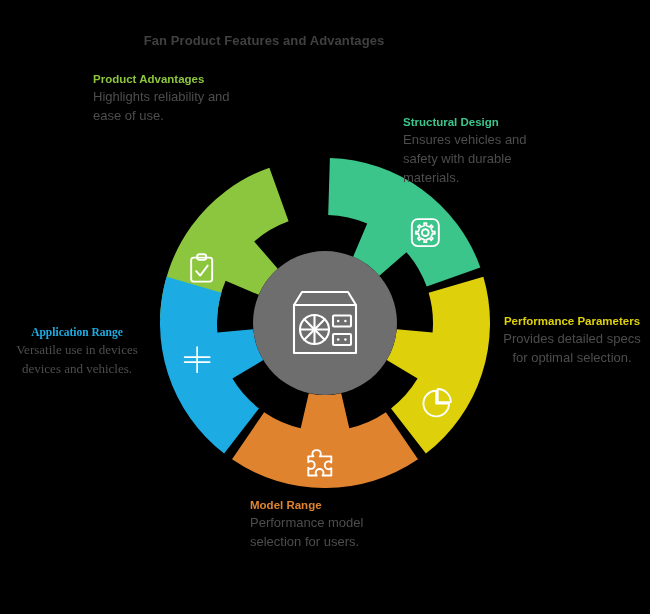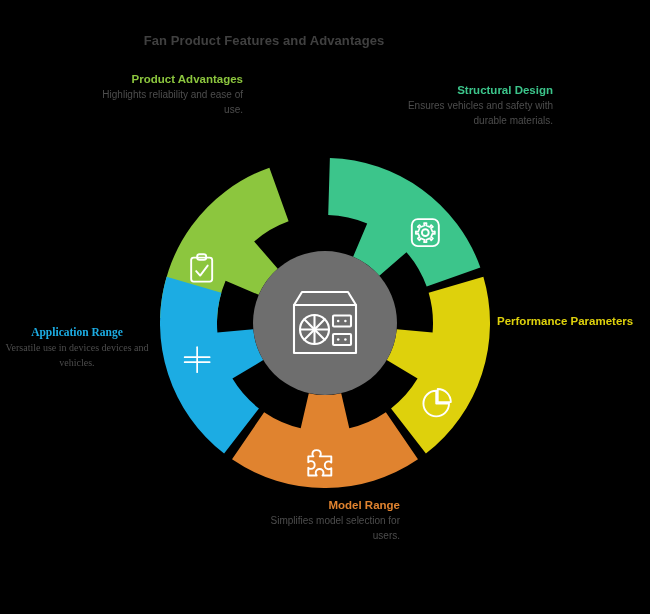--- a/index.html
+++ b/index.html
@@ -51,28 +51,28 @@
     position: absolute;
     width: 150px;
   }
   .label-title {
     font-size: 11.5px;
     font-weight: bold;
     line-height: 1.42;
     margin-bottom: 1px;
   }
   .label-desc {
-    font-size: 10px;
+    font-size: 13px;
     color: #4d4d4d;
     line-height: 1.45;
   }
 
-  .lb-center  { text-align: right; }
+  .lb-center  { text-align: left; }
   .lb-left    { text-align: center; }
-  .lb-right   { }
+  .lb-right   { text-align: center; }
 
   #label-product-advantages    { left: 93px;  top: 71px;  }
   #label-structural-design     { left: 403px; top: 82px;  }
   #label-performance-params    { left: 497px; top: 313px; }
   #label-model-coding          { left: 250px; top: 497px; }
   #label-application-range     { left: 2px;   top: 324px; font-family: Liberation Serif, serif; }
 </style>
 </head>
 <body>
 
@@ -144,31 +144,32 @@
       </g>
     </g>
   </svg>
 
   <div class="label-block lb-center" id="label-product-advantages">
     <div class="label-title" style="color: rgb(140, 198, 62);">Product Advantages</div>
     <div class="label-desc">Highlights reliability and ease of use.</div>
   </div>
 
   <div class="label-block lb-center" id="label-structural-design">
-    <div class="label-title" style="color: rgb(60, 197, 139);">Structural Design</div>
+    <div class="label-title" style="color: rgb(60, 197, 139); margin-top: 32px;">Structural Design</div>
     <div class="label-desc">Ensures vehicles and safety with durable materials.</div>
   </div>
 
   <div class="label-block lb-right" id="label-performance-params">
     <div class="label-title" style="color: rgb(222, 209, 12);">Performance Parameters</div>
+    <div class="label-desc">Provides detailed specs for optimal selection.</div>
   </div>
 
   <div class="label-block lb-center" id="label-model-coding">
     <div class="label-title" style="color: rgb(224, 131, 47);">Model Range</div>
-    <div class="label-desc">Simplifies model selection for users.</div>
+    <div class="label-desc">Performance model selection for users.</div>
   </div>
 
   <div class="label-block lb-left" id="label-application-range">
     <div class="label-title" style="color: rgb(28, 172, 227);">Application Range</div>
     <div class="label-desc">Versatile use in devices devices and vehicles.</div>
   </div>
 
 </div>
 
 </body></html>

